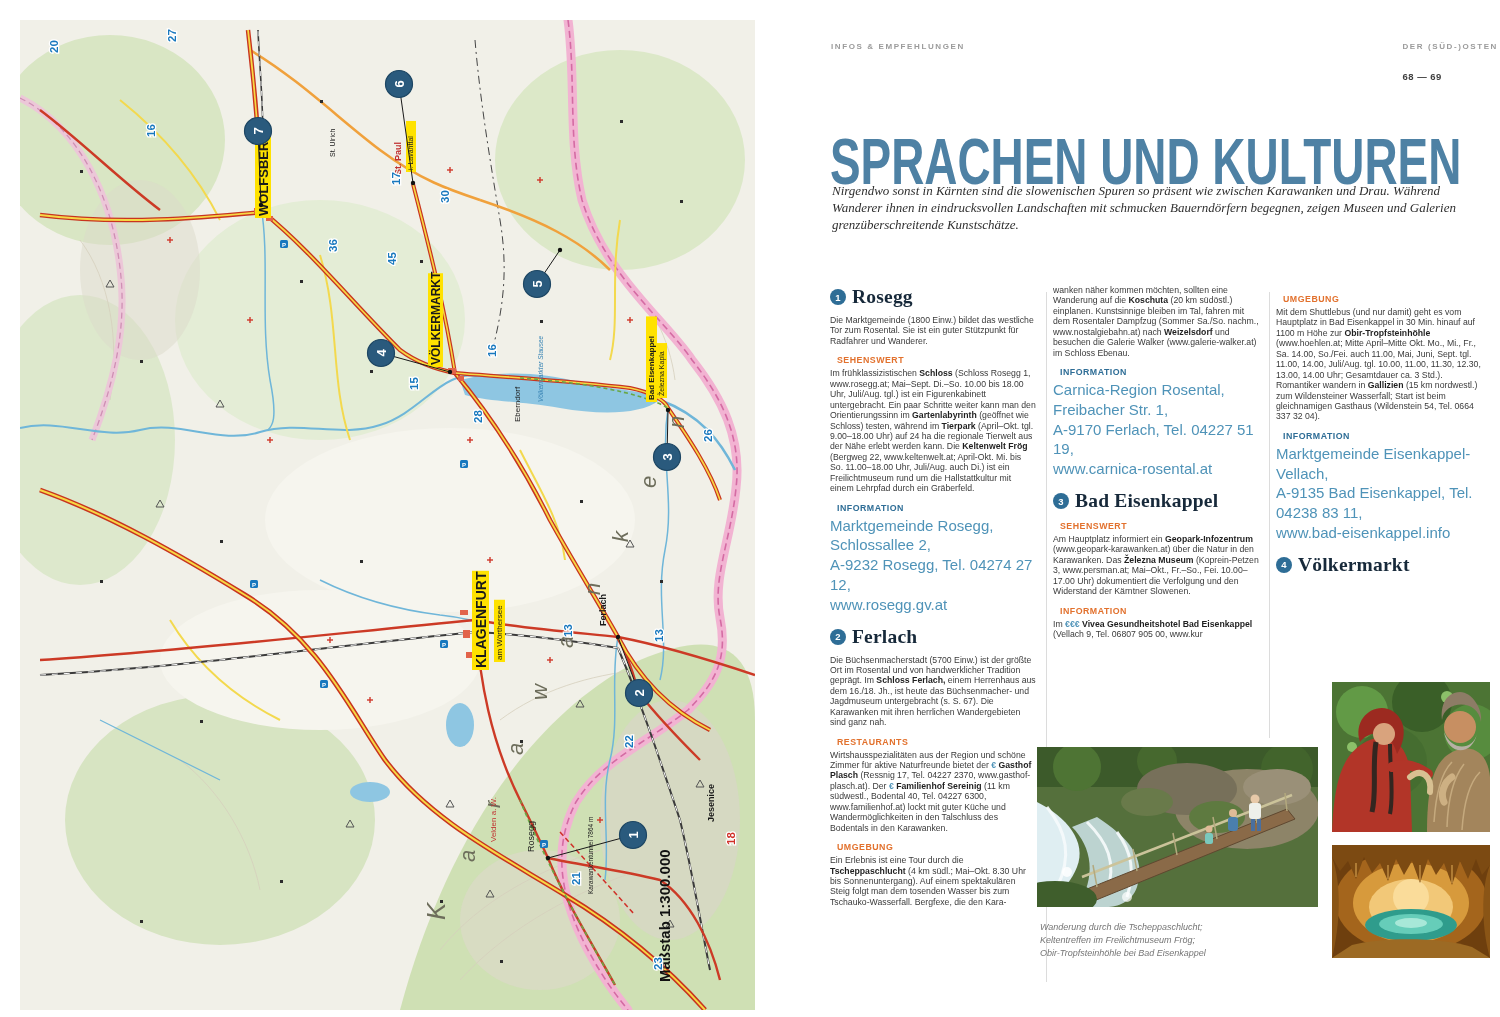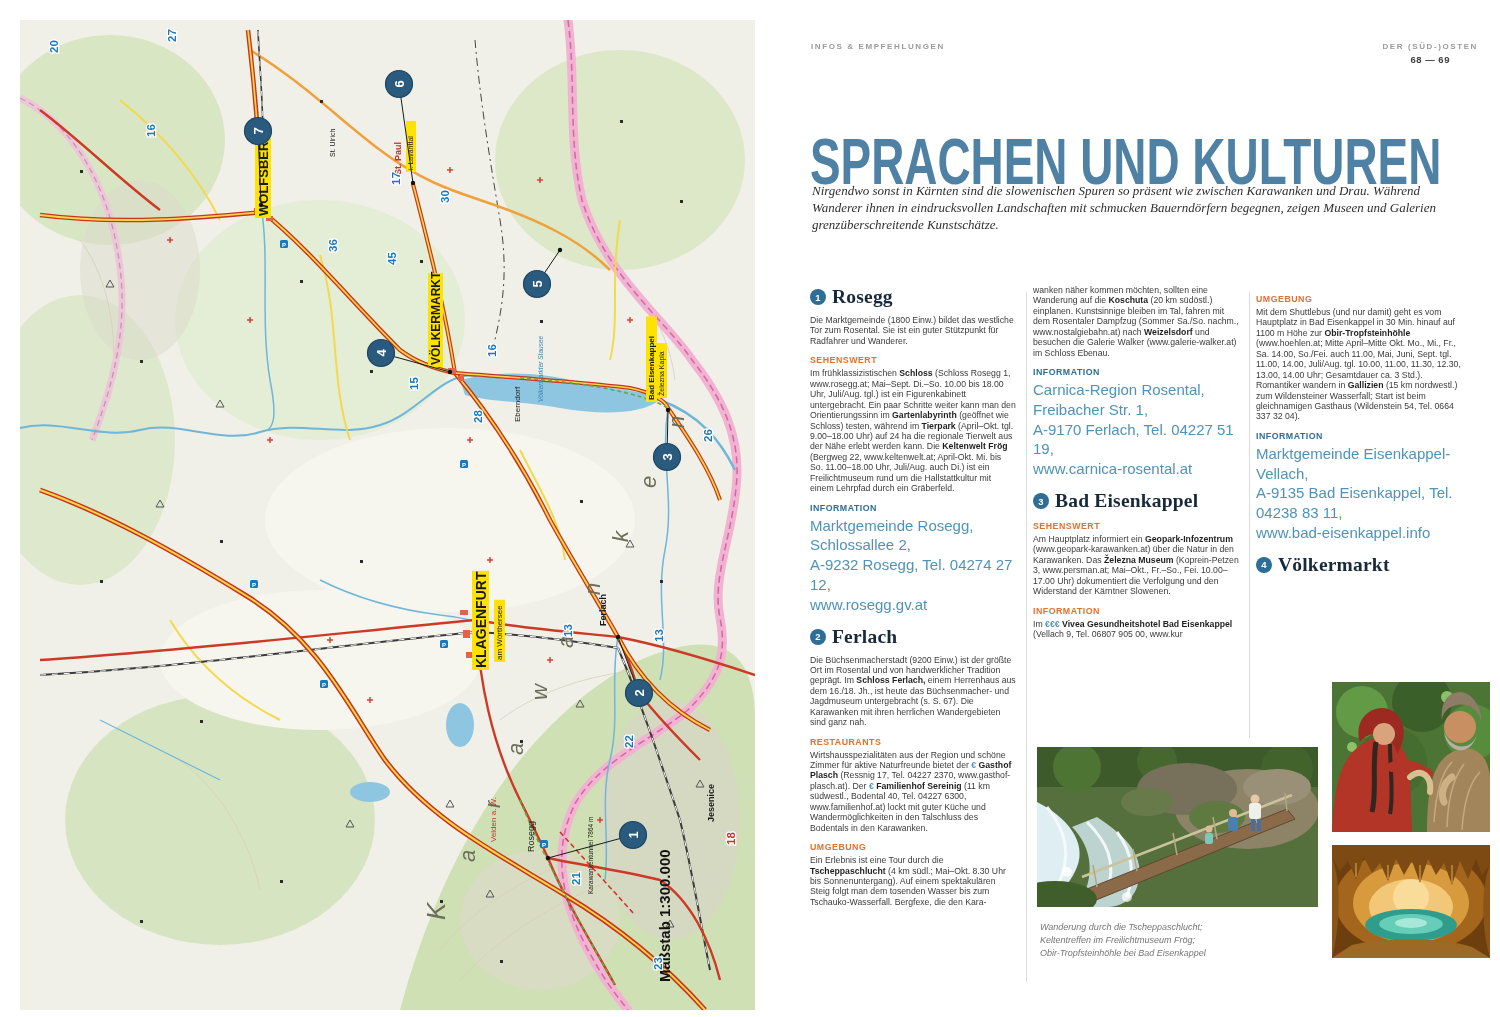--- a/index.html
+++ b/index.html
@@ -6,42 +6,42 @@
   body{width:1500px;height:1017px;position:relative;background:#ffffff;
        font-family:"Liberation Sans",sans-serif;overflow:hidden;color:#3a3a3a}
 
   
   .map-page{position:absolute;left:20px;top:20px;width:735px;height:990px;background:#f1f0e8}
   #mapsvg{width:100%;height:100%;display:block}
   #mapsvg text{font-family:"Liberation Sans",sans-serif}
   .range-letter{font-family:"Liberation Serif",serif;font-style:italic;fill:#6d6d5b}
 
   
-  .content{position:absolute;left:810px;top:0;width:668px;height:786px}
+  .content{position:absolute;left:830px;top:0;width:668px;height:786px}
   .kicker{position:absolute;left:1px;top:42px;font-size:8px;letter-spacing:1.6px;color:#9b9b9b;font-weight:bold}
-  .folio{position:absolute;right:0;top:42px;text-align:center}
+  .folio{position:absolute;right:0;top:42px;text-align:left}
   .folio .r1{font-size:8px;letter-spacing:1.6px;color:#9b9b9b;font-weight:bold}
-  .folio .r2{font-size:9.5px;font-weight:bold;color:#3f3f3f;margin-top:3px;letter-spacing:.5px}
+  .folio .r2{font-size:9.5px;font-weight:bold;color:#3f3f3f;margin-top:20px;letter-spacing:.5px}
   .title{position:absolute;left:0;top:82px;font-size:62px;font-weight:bold;color:#4e81a4;
          transform:scale(.74,1.05);transform-origin:left top;white-space:nowrap}
   .intro{position:absolute;left:2px;top:170px;width:650px;font-family:"Liberation Serif",serif;
          font-style:italic;font-size:13px;line-height:1.3;color:#2e2e2e}
 
   .col{position:absolute;top:285px;width:206px}
   .col0{left:0}.col1{left:223px}.col2{left:446px}
   .vrule{position:absolute;width:1px;background:#dcdcdc}
   .vr1{left:216px;top:292px;height:690px}
   .vr2{left:439px;top:292px;height:446px}
 
   .sec{display:flex;align-items:center;gap:6px;margin:11px 0 7px}
   .sec.first{margin-top:1px}
   .badge{width:16px;height:16px;border-radius:50%;background:#2e6d96;color:#fff;font-size:9.5px;
          font-weight:bold;display:flex;align-items:center;justify-content:center;flex:0 0 16px}
   .sec-t{font-family:"Liberation Serif",serif;font-size:19.5px;font-weight:bold;color:#17293a;letter-spacing:.2px}
-  .cat{font-size:8.8px;font-weight:bold;letter-spacing:.5px;margin:9px 0 3px}
+  .cat{font-size:8.8px;font-weight:bold;letter-spacing:.5px;margin:9px 7px 3px}
   .cat.orange{color:#e2712d}
   .cat.blue{color:#2e6d96}
   p.body{font-size:8.7px;line-height:1.2;margin:0 0 6px;color:#3a3a3a}
   p.body b{color:#1f1f1f}
   .euro{color:#4f93b8;font-weight:bold}
   p.info{font-size:15px;line-height:1.32;color:#4f93b8;margin:0 0 6px}
 
   .photo{position:absolute;overflow:hidden}
   #photo-gorge{left:1037px;top:747px;width:281px;height:160px}
   #photo-celts{left:1332px;top:682px;width:158px;height:150px}
@@ -451,21 +451,21 @@
       </div>
       <p class="body"><span>Die Marktgemeinde (1800 Einw.) bildet das westliche Tor zum Rosental. Sie ist ein guter Stützpunkt für Radfahrer und Wanderer.</span></p>
       <div class="cat orange">SEHENSWERT</div>
       <p class="body"><span>Im frühklassizistischen </span><b>Schloss</b><span> (Schloss Rosegg 1, www.rosegg.at; Mai–Sept. Di.–So. 10.00 bis 18.00 Uhr, Juli/Aug. tgl.) ist ein Figurenkabinett untergebracht. Ein paar Schritte weiter kann man den Orientierungssinn im </span><b>Gartenlabyrinth</b><span> (geöffnet wie Schloss) testen, während im </span><b>Tierpark</b><span> (April–Okt. tgl. 9.00–18.00 Uhr) auf 24 ha die regionale Tierwelt aus der Nähe erlebt werden kann. Die </span><b>Keltenwelt Frög</b><span> (Bergweg 22, www.keltenwelt.at; April-Okt. Mi. bis So. 11.00–18.00 Uhr, Juli/Aug. auch Di.) ist ein Freilichtmuseum rund um die Hallstattkultur mit einem Lehrpfad durch ein Gräberfeld.</span></p>
       <div class="cat blue">INFORMATION</div>
       <p class="info"><span>Marktgemeinde Rosegg, Schlossallee 2,</span><br><span>A-9232 Rosegg, Tel. 04274 27 12,</span><br><span>www.rosegg.gv.at</span></p>
       <div class="sec">
         <span class="badge">2</span>
         <span class="sec-t">Ferlach</span>
       </div>
-      <p class="body"><span>Die Büchsenmacherstadt (9200 Einw.) ist der größte Ort im Rosental und von handwerklicher Tradition geprägt. Im </span><b>Schloss Ferlach,</b><span> einem Herrenhaus aus dem 16./18. Jh., ist heute das Büchsenmacher- und Jagdmuseum untergebracht (s. S. 67). Die Karawanken mit ihren herrlichen Wandergebieten sind ganz nah.</span></p>
+      <p class="body"><span>Die Büchsenmacherstadt (5700 Einw.) ist der größte Ort im Rosental und von handwerklicher Tradition geprägt. Im </span><b>Schloss Ferlach,</b><span> einem Herrenhaus aus dem 16./18. Jh., ist heute das Büchsenmacher- und Jagdmuseum untergebracht (s. S. 67). Die Karawanken mit ihren herrlichen Wandergebieten sind ganz nah.</span></p>
       <div class="cat orange">RESTAURANTS</div>
       <p class="body"><span>Wirtshausspezialitäten aus der Region und schöne Zimmer für aktive Naturfreunde bietet der </span><span class="euro">€ </span><b>Gasthof Plasch</b><span> (Ressnig 17, Tel. 04227 2370, www.gasthof-plasch.at). Der </span><span class="euro">€ </span><b>Familienhof Sereinig</b><span> (11 km südwestl., Bodental 40, Tel. 04227 6300, www.familienhof.at) lockt mit guter Küche und Wandermöglichkeiten in den Talschluss des Bodentals in den Karawanken.</span></p>
       <div class="cat orange">UMGEBUNG</div>
       <p class="body"><span>Ein Erlebnis ist eine Tour durch die </span><b>Tscheppaschlucht</b><span> (4 km südl.; Mai–Okt. 8.30 Uhr bis Sonnenuntergang). Auf einem spektakulären Steig folgt man dem tosenden Wasser bis zum Tschauko-Wasserfall. Bergfexe, die den Kara-</span></p>
     </div>
   <div class="col col1">
       <p class="body"><span>wanken näher kommen möchten, sollten eine Wanderung auf die </span><b>Koschuta</b><span> (20 km südöstl.) einplanen. Kunstsinnige bleiben im Tal, fahren mit dem Rosentaler Dampfzug (Sommer Sa./So. nachm., www.nostalgiebahn.at) nach </span><b>Weizelsdorf</b><span> und besuchen die Galerie Walker (www.galerie-walker.at) im Schloss Ebenau.</span></p>
       <div class="cat blue">INFORMATION</div>
       <p class="info"><span>Carnica-Region Rosental, Freibacher Str. 1,</span><br><span>A-9170 Ferlach, Tel. 04227 51 19,</span><br><span>www.carnica-rosental.at</span></p>
       <div class="sec">

